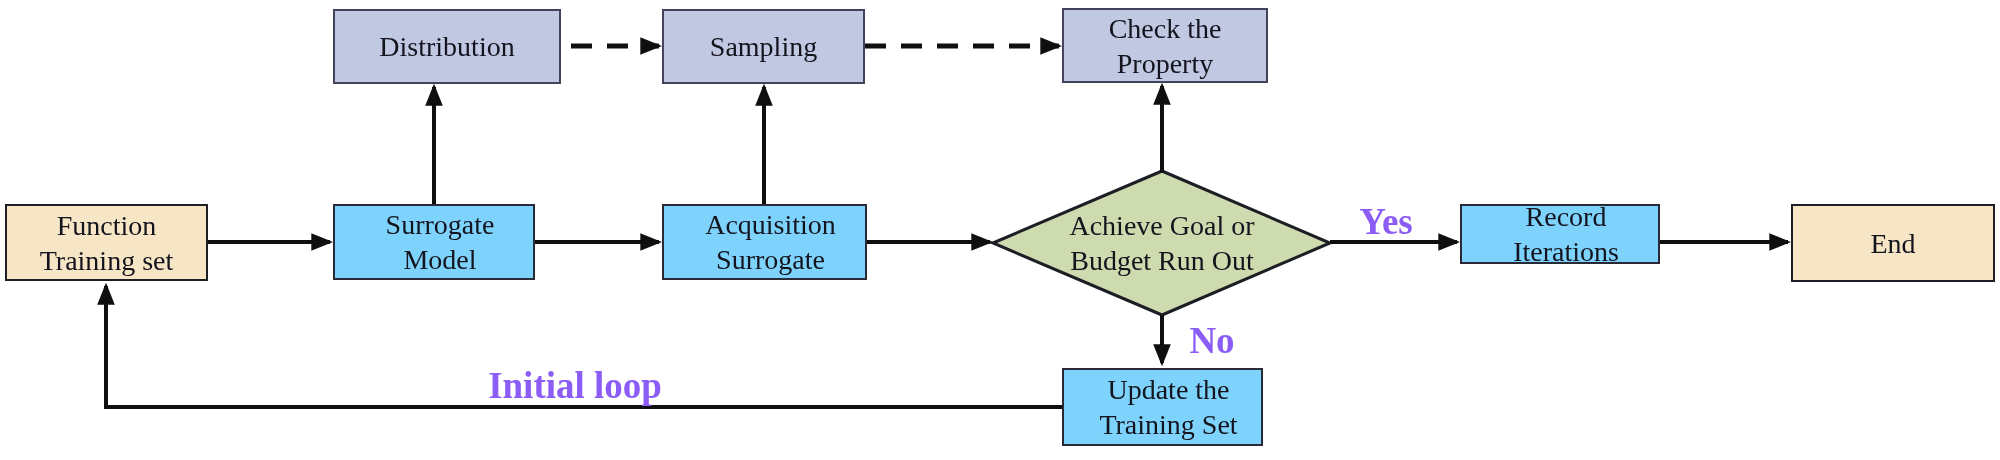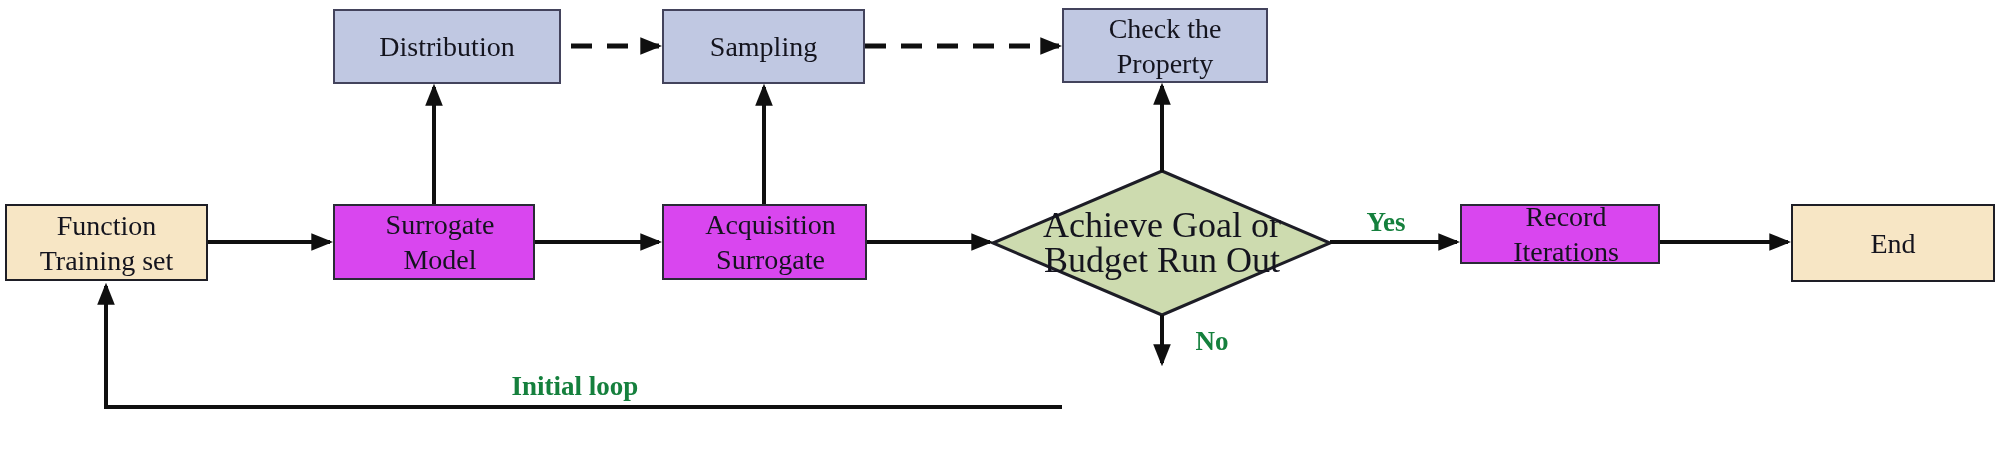--- a/index.html
+++ b/index.html
@@ -10,29 +10,29 @@
   .layer{position:absolute;left:0;top:0;}
   .node{
     position:absolute;box-sizing:border-box;
     display:flex;align-items:center;justify-content:center;
     text-align:center;white-space:pre-line;
     font-size:28px;line-height:35px;color:#14141e;
     border:2px solid #2a2a36;
   }
   .tan{background:#f7e6c5;border-color:#1e1e26;}
   .blue{background:#c0c8e2;border-color:#43435c;}
-  .lav{background:#d946ef;border-color:#2a2a36;padding-left:12px;}
+  .lav{background:#7dd3fc;border-color:#2a2a36;padding-left:12px;}
   .diamond-label{
     position:absolute;display:flex;align-items:center;justify-content:center;
-    text-align:center;white-space:pre-line;font-size:36px;line-height:35px;
+    text-align:center;white-space:pre-line;font-size:28px;line-height:35px;
     color:#14141e;
   }
   .edge-label{
-    position:absolute;color:#15803d;font-weight:bold;
-    font-size:27px;line-height:32px;text-align:center;white-space:pre;
+    position:absolute;color:#8b5cf6;font-weight:bold;
+    font-size:37px;line-height:32px;text-align:center;white-space:pre;
   }
 </style>
 </head>
 <body>
 
 <div class="canvas">
 
   <svg class="layer" width="2000" height="460" viewBox="0 0 2000 460">
     <defs>
       <marker id="arr" viewBox="0 0 10 8" markerWidth="22" markerHeight="18" markerUnits="userSpaceOnUse" refX="8.5" refY="4" orient="auto">
@@ -70,18 +70,20 @@
   <div class="node lav" style="left:333px;top:204px;width:202px;height:76px">Surrogate
 Model</div>
   <div class="node lav" style="left:662px;top:204px;width:205px;height:76px">Acquisition
 Surrogate</div>
   <div class="diamond-label" style="left:1040px;top:205px;width:244px;height:76px">Achieve Goal or
 Budget Run Out</div>
   <div class="node lav" style="left:1460px;top:204px;width:200px;height:60px">Record
 Iterations</div>
   <div class="node tan" style="left:1791px;top:204px;width:204px;height:78px">End</div>
 
+  <div class="node lav" style="left:1062px;top:368px;width:201px;height:78px">Update the
+Training Set</div>
 
   <div class="edge-label" style="left:1350px;top:206px;width:72px">Yes</div>
   <div class="edge-label" style="left:1176px;top:325px;width:72px;text-align:center">No</div>
   <div class="edge-label" style="left:455px;top:370px;width:240px">Initial loop</div>
 
 </div>
 
 </body></html>

